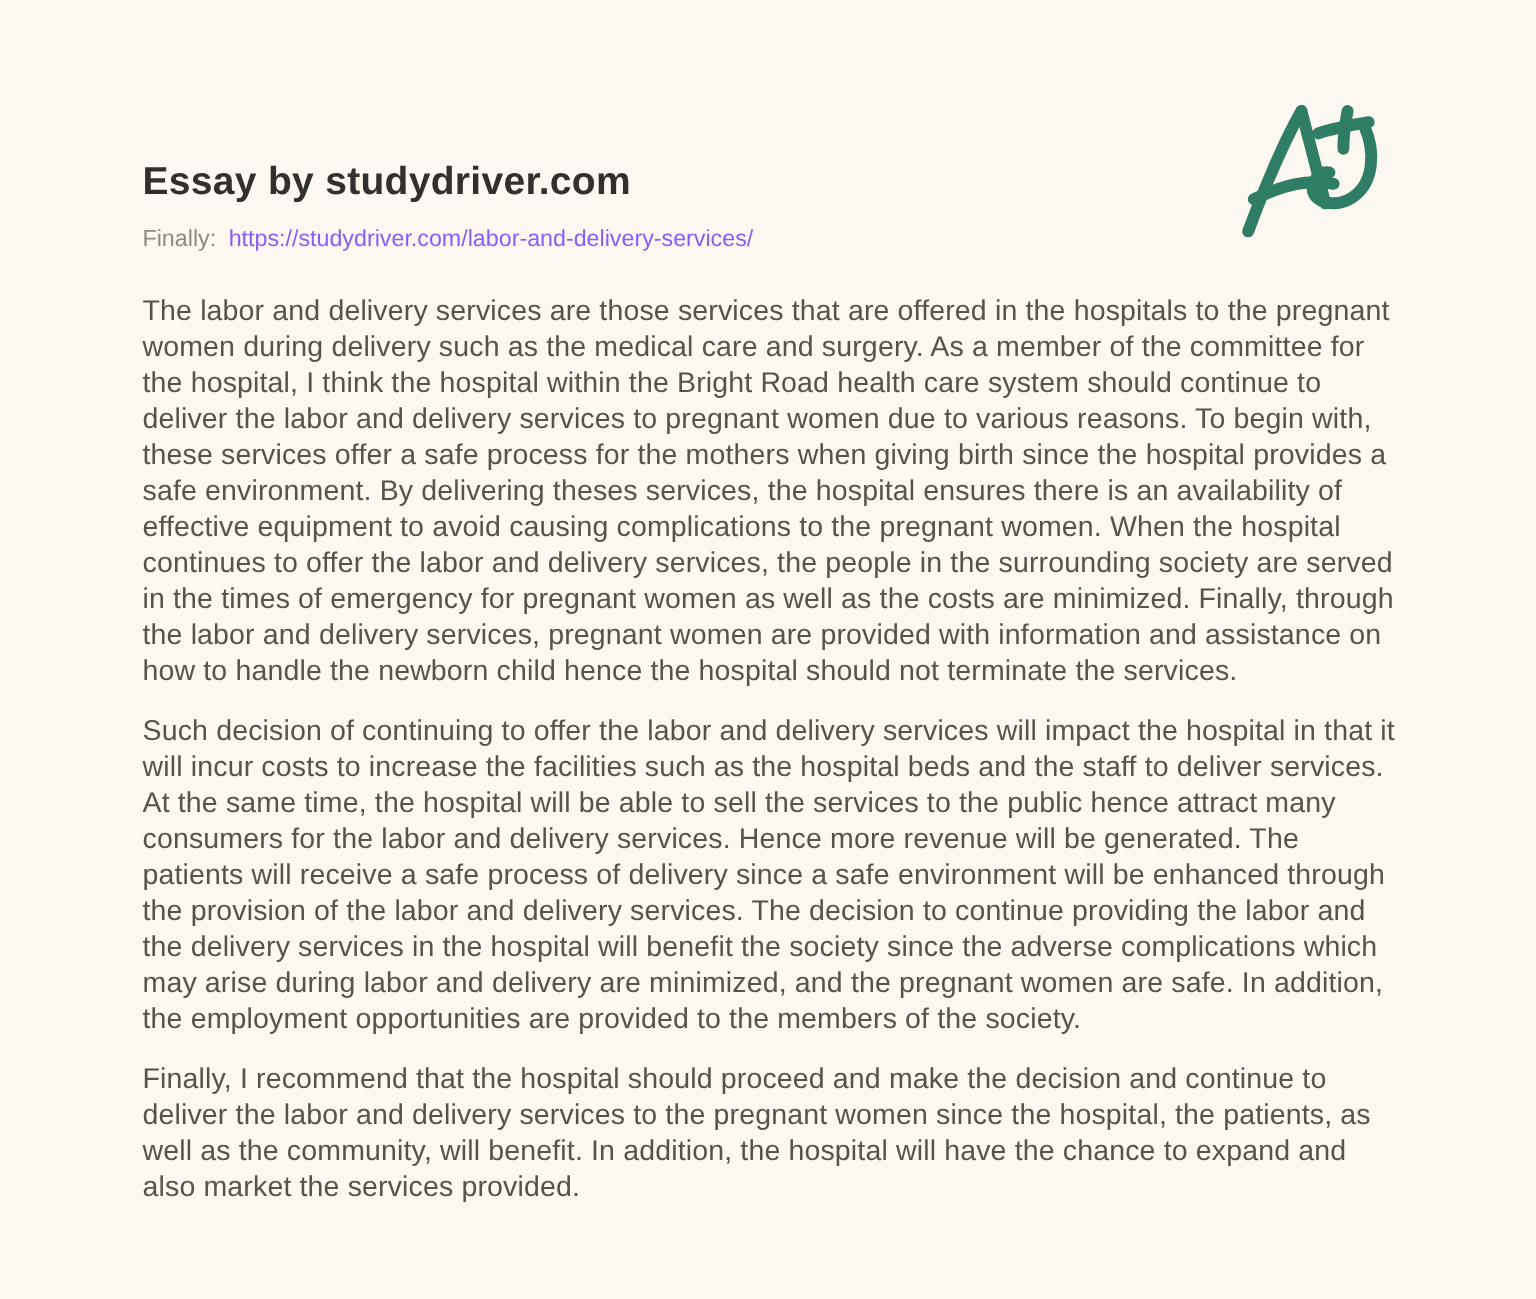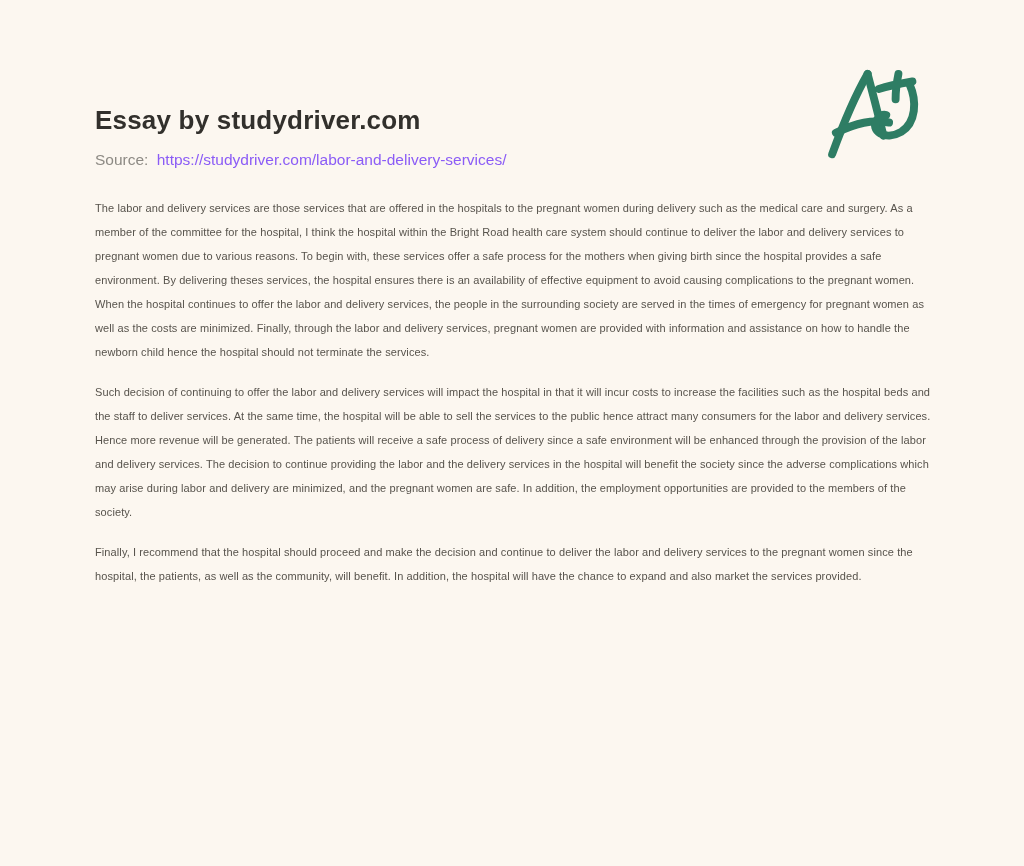--- a/index.html
+++ b/index.html
@@ -49,21 +49,21 @@
     margin: 114px 0 0 0;
     font-size: 29px;
     line-height: 36px;
     font-weight: 700;
     color: #27241f;
     letter-spacing: 0.2px;
   }
   .essay-body { margin-top: 26px; }
   .essay-body p {
     margin: 0 0 16px 0;
-    font-size: 11px;
+    font-size: 19px;
     line-height: 24px;
     color: #57534c;
     letter-spacing: 0.1px;
   }
 </style>
 </head>
 <body>
 
 <div class="page">
 
@@ -78,21 +78,21 @@
         <path d="M96,26 C104,44 103,67 87,77 C70,87 53,76 61,64 C63,60 67,58 71,59"></path>
       </g>
     </svg>
   </span>
 
   <div class="content">
 
     <h1 class="header-title">Essay by studydriver.com</h1>
 
     <div class="source-row">
-      <span class="source-label">Source:</span>
+      <span class="source-label">Finally:</span>
       <a class="source-link">https://studydriver.com/labor-and-delivery-services/</a>
     </div>
 
 
     <div class="essay-body">
       <p>The labor and delivery services are those services that are offered in the hospitals to the pregnant women during delivery such as the medical care and surgery. As a member of the committee for the hospital, I think the hospital within the Bright Road health care system should continue to deliver the labor and delivery services to pregnant women due to various reasons. To begin with, these services offer a safe process for the mothers when giving birth since the hospital provides a safe environment. By delivering theses services, the hospital ensures there is an availability of effective equipment to avoid causing complications to the pregnant women. When the hospital continues to offer the labor and delivery services, the people in the surrounding society are served in the times of emergency for pregnant women as well as the costs are minimized. Finally, through the labor and delivery services, pregnant women are provided with information and assistance on how to handle the newborn child hence the hospital should not terminate the services.</p>
       <p>Such decision of continuing to offer the labor and delivery services will impact the hospital in that it will incur costs to increase the facilities such as the hospital beds and the staff to deliver services. At the same time, the hospital will be able to sell the services to the public hence attract many consumers for the labor and delivery services. Hence more revenue will be generated. The patients will receive a safe process of delivery since a safe environment will be enhanced through the provision of the labor and delivery services. The decision to continue providing the labor and the delivery services in the hospital will benefit the society since the adverse complications which may arise during labor and delivery are minimized, and the pregnant women are safe. In addition, the employment opportunities are provided to the members of the society.</p>
       <p>Finally, I recommend that the hospital should proceed and make the decision and continue to deliver the labor and delivery services to the pregnant women since the hospital, the patients, as well as the community, will benefit. In addition, the hospital will have the chance to expand and also market the services provided.</p>
     </div>
 

